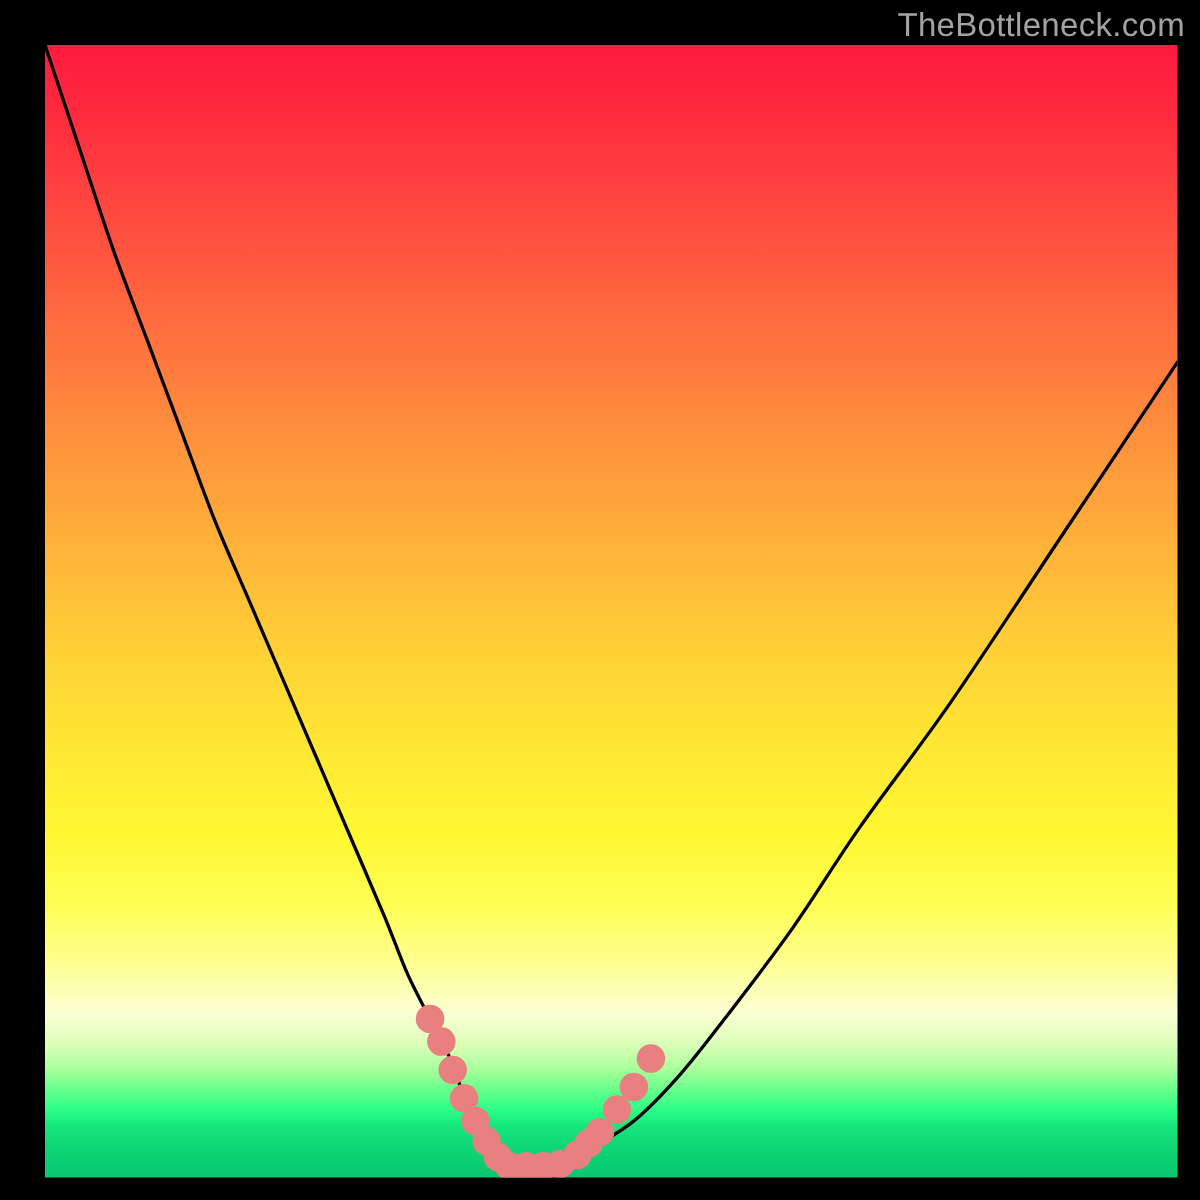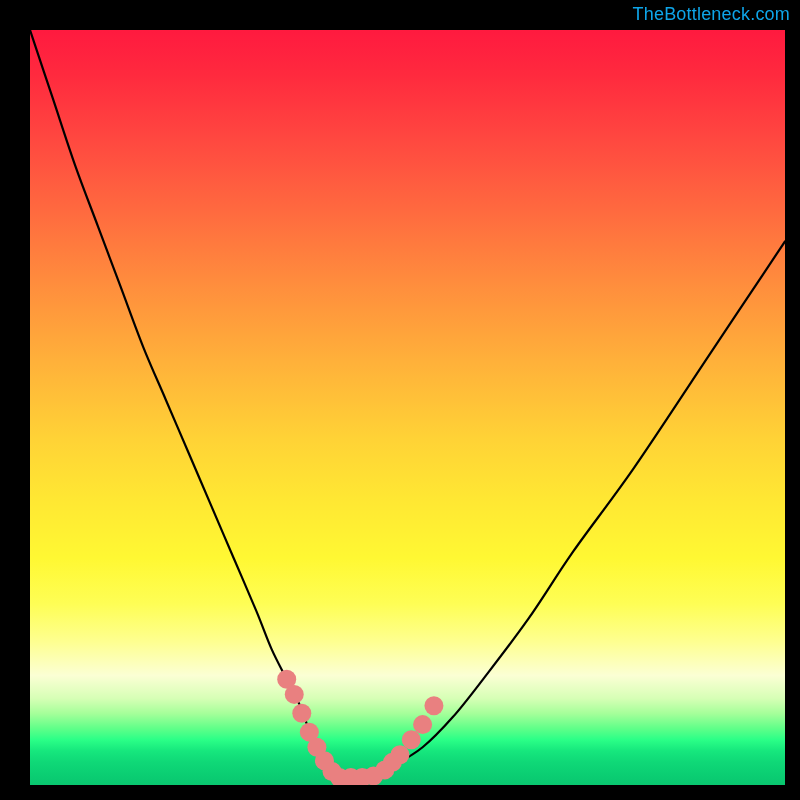--- a/index.html
+++ b/index.html
@@ -14,22 +14,22 @@
   .stage {
     position: relative;
     width: 800px;
     height: 800px;
     background: #000;
   }
   .watermark {
     position: absolute;
     top: 4px;
     right: 10px;
-    color: #0ea5e9;
-    font-size: 18px;
+    color: #a3a3a3;
+    font-size: 22px;
     font-weight: 500;
     letter-spacing: 0.2px;
     z-index: 30;
     user-select: none;
   }
   .plot-outer {
     position: absolute;
     left: 30px;
     top: 30px;
     width: 755px;

